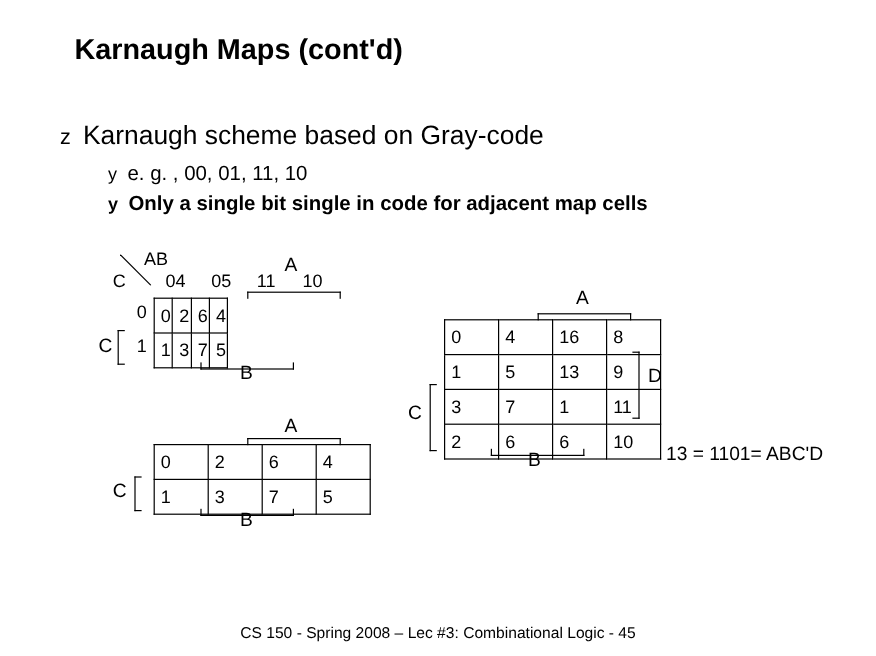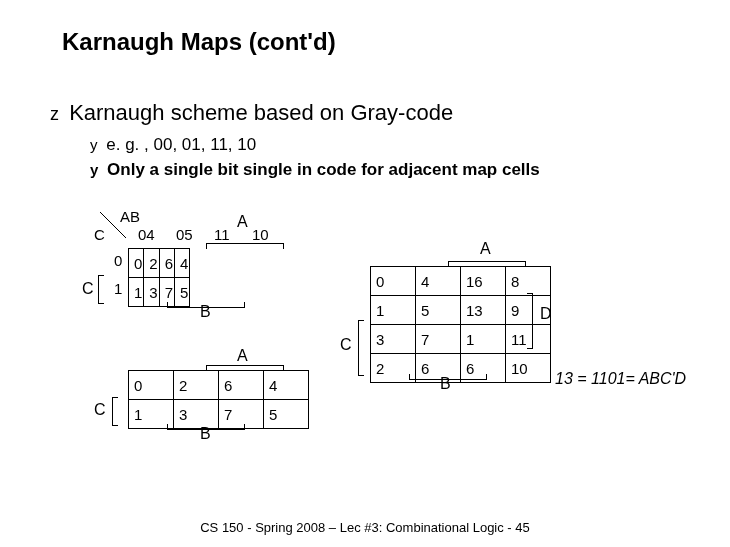--- a/index.html
+++ b/index.html
@@ -90,21 +90,20 @@
     bottom: 12px;
     width: 730px;
     text-align: center;
     font-family: Arial, sans-serif;
     font-size: 13px;
   }
   .annot {
     position: absolute;
     font-family: Arial, sans-serif;
     font-size: 16px;
-    font-style: italic;
   }
 </style>
 </head>
 <body>
 
 <div class="title">Karnaugh Maps (cont'd)</div>
 
 <div class="bullet-z">
   <span class="glyph">z</span>
   <span>Karnaugh scheme based on Gray-code</span>

